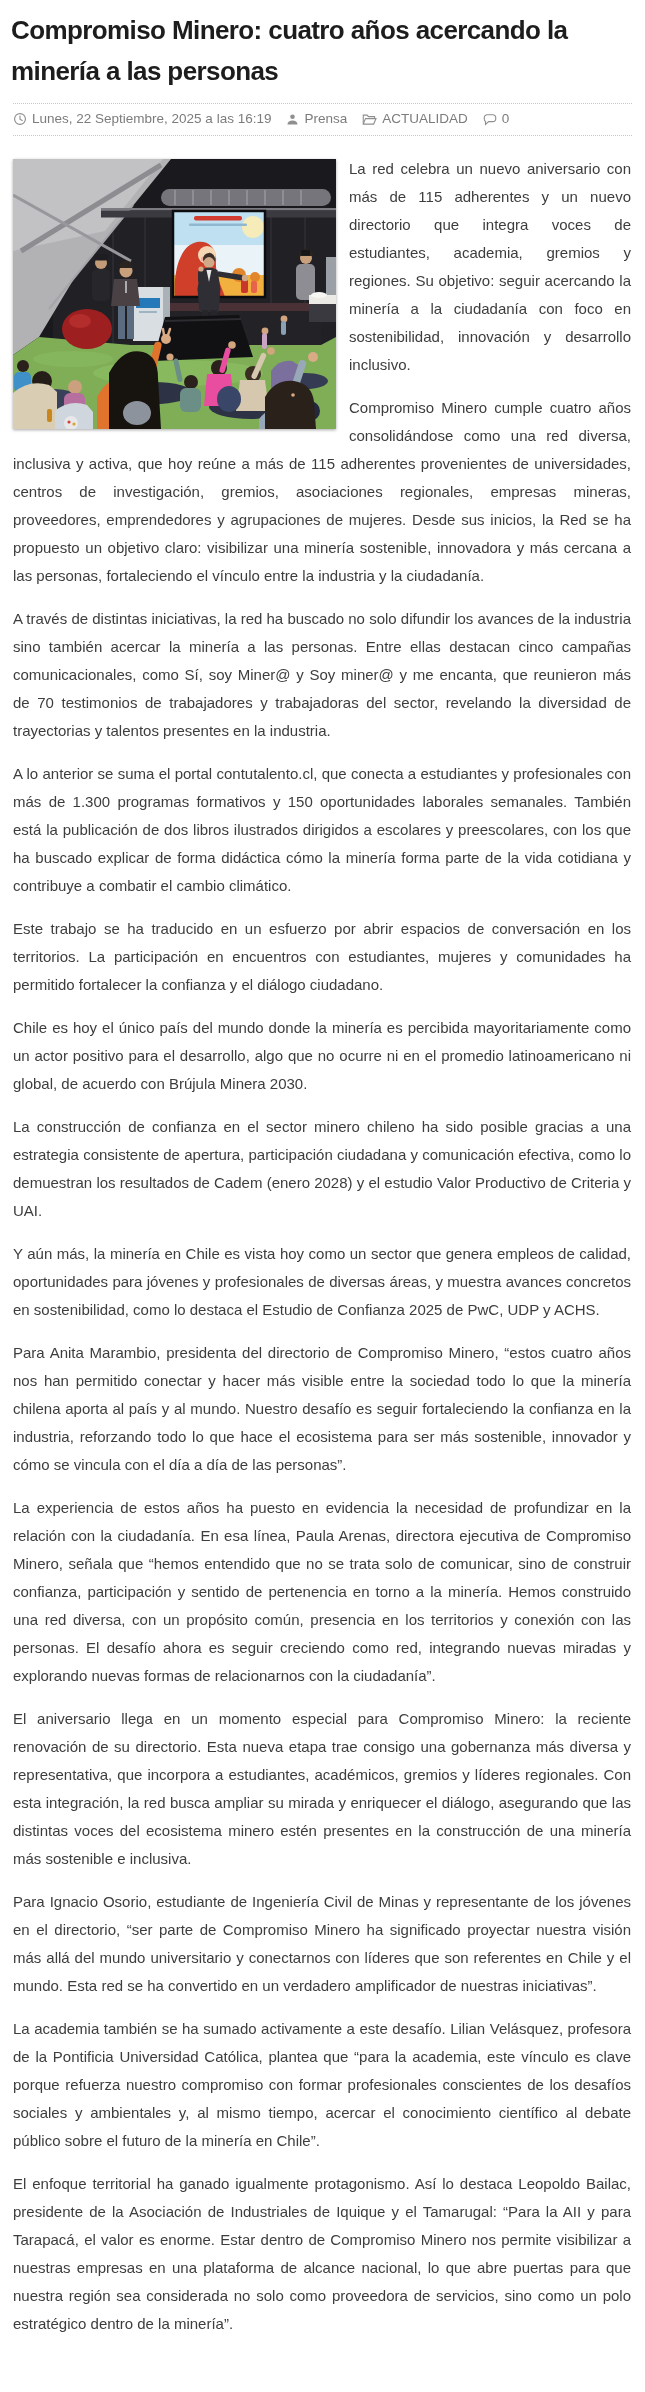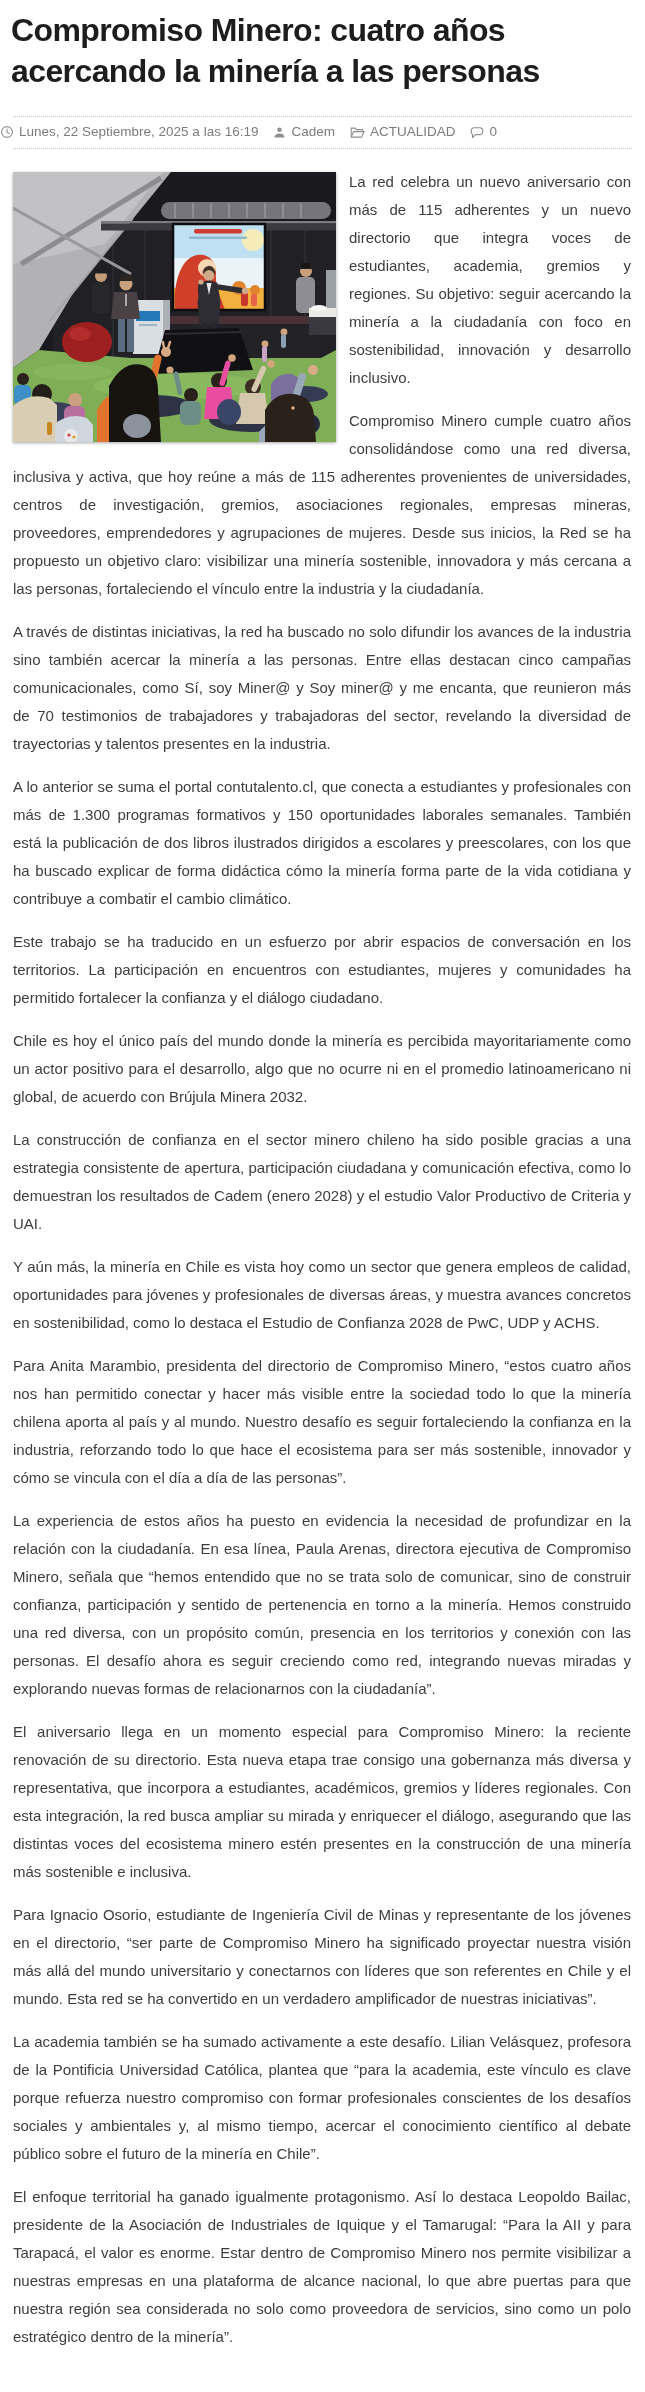--- a/index.html
+++ b/index.html
@@ -1,26 +1,26 @@
 <!DOCTYPE html>
 <html lang="es"><head>
 <meta charset="utf-8">
 <style>
   html,body{margin:0;padding:0;background:#ffffff;}
   body{font-family:"Liberation Sans","DejaVu Sans",sans-serif;color:#3d3d3d;}
   .page{width:645px;background:#fff;}
 
   
-  .title{margin:10px 12px 24px 11px;font-size:32px;line-height:41px;font-weight:700;
+  .title{margin:10px 12px 11px 11px;font-size:26px;line-height:41px;font-weight:700;
          letter-spacing:-0.6px;color:#1d1d1d;}
 
   .divider{border-top:1px dotted #c7c7c7;margin:0 13px;height:0;}
 
   
-  .meta{display:flex;align-items:center;padding:6px 0 7px;color:#7c7c7c;
+  .meta{display:flex;align-items:center;padding:6px 13px 7px;color:#7c7c7c;
         font-size:13.5px;line-height:18px;}
   .meta-item{display:inline-flex;align-items:center;gap:5px;margin-right:15px;white-space:nowrap;}
   .meta-item svg{display:block;color:#8f8f8f;}
 
   
   .article-body{padding:19px 14px 26px 13px;font-size:15px;line-height:28px;
                 text-align:justify;color:#3d3d3d;}
   .article-body p{margin:0 0 15px 0;}
   .article-body p:last-child{margin-bottom:16px;}
   .subheading{margin:15px 0;}
@@ -50,21 +50,21 @@
       <span>Lunes, 22 Septiembre, 2025 a las 16:19</span>
     </span>
 
     <span class="meta-item">
       <span>
         <svg width="13" height="13" viewBox="0 0 16 16" fill="currentColor">
           <circle cx="8" cy="4.7" r="2.8"></circle>
           <path d="M1.8 14 a6.2 4.8 0 0 1 12.4 0 z"></path>
         </svg>
       </span>
-      <span>Cadem</span>
+      <span>Prensa</span>
     </span>
 
     <span class="meta-item">
       <span>
         <svg width="15" height="13" viewBox="0 0 18 15" fill="none" stroke="currentColor" stroke-width="1.3">
           <path d="M1.5 13 V2.2 h4.6 l1.6 1.8 h7.4 v2.4"></path>
           <path d="M1.5 13 L4.2 6.4 h12.6 L14 13 z"></path>
         </svg>
       </span>
       <span>ACTUALIDAD</span>
@@ -237,23 +237,23 @@
         <circle cx="271" cy="160" r="3.4" fill="#d2a57f"></circle>
         <rect x="268" y="162" width="5" height="14" rx="2.5" fill="#8aa0b4"></rect>
       </svg>
     </figure>
 
     <p>La red celebra un nuevo aniversario con más de 115 adherentes y un nuevo directorio que integra voces de estudiantes, academia, gremios y regiones. Su objetivo: seguir acercando la minería a la ciudadanía con foco en sostenibilidad, innovación y desarrollo inclusivo.</p>
     <p>Compromiso Minero cumple cuatro años consolidándose como una red diversa, inclusiva y activa, que hoy reúne a más de 115 adherentes provenientes de universidades, centros de investigación, gremios, asociaciones regionales, empresas mineras, proveedores, emprendedores y agrupaciones de mujeres. Desde sus inicios, la Red se ha propuesto un objetivo claro: visibilizar una minería sostenible, innovadora y más cercana a las personas, fortaleciendo el vínculo entre la industria y la ciudadanía.</p>
     <p>A través de distintas iniciativas, la red ha buscado no solo difundir los avances de la industria sino también acercar la minería a las personas. Entre ellas destacan cinco campañas comunicacionales, como Sí, soy Miner@ y Soy miner@ y me encanta, que reunieron más de 70 testimonios de trabajadores y trabajadoras del sector, revelando la diversidad de trayectorias y talentos presentes en la industria.</p>
     <p>A lo anterior se suma el portal contutalento.cl, que conecta a estudiantes y profesionales con más de 1.300 programas formativos y 150 oportunidades laborales semanales.  También está la publicación de dos libros ilustrados dirigidos a escolares y preescolares, con los que ha buscado explicar de forma didáctica cómo la minería forma parte de la vida cotidiana y contribuye a combatir el cambio climático.</p>
     <p>Este trabajo se ha traducido en un esfuerzo por abrir espacios de conversación en los territorios. La participación en encuentros con estudiantes, mujeres y comunidades ha permitido fortalecer la confianza y el diálogo ciudadano.</p>
-    <p>Chile es hoy el único país del mundo donde la minería es percibida mayoritariamente como un actor positivo para el desarrollo, algo que no ocurre ni en el promedio latinoamericano ni global, de acuerdo con Brújula Minera 2032.</p>
+    <p>Chile es hoy el único país del mundo donde la minería es percibida mayoritariamente como un actor positivo para el desarrollo, algo que no ocurre ni en el promedio latinoamericano ni global, de acuerdo con Brújula Minera 2030.</p>
     <p>La construcción de confianza en el sector minero chileno ha sido posible gracias a una estrategia consistente de apertura, participación ciudadana y comunicación efectiva, como lo demuestran los resultados de Cadem (enero 2028) y el estudio Valor Productivo de Criteria y UAI.</p>
-    <p>Y aún más, la minería en Chile es vista hoy como un sector que genera empleos de calidad, oportunidades para jóvenes y profesionales de diversas áreas, y muestra avances concretos en sostenibilidad, como lo destaca el Estudio de Confianza 2028 de PwC, UDP y ACHS.</p>
+    <p>Y aún más, la minería en Chile es vista hoy como un sector que genera empleos de calidad, oportunidades para jóvenes y profesionales de diversas áreas, y muestra avances concretos en sostenibilidad, como lo destaca el Estudio de Confianza 2025 de PwC, UDP y ACHS.</p>
     <p>Para Anita Marambio, presidenta del directorio de Compromiso Minero, “estos cuatro años nos han permitido conectar y hacer más visible entre la sociedad todo lo que la minería chilena aporta al país y al mundo. Nuestro desafío es seguir fortaleciendo la confianza en la industria, reforzando todo lo que hace el ecosistema para ser más sostenible, innovador y cómo se vincula con el día a día de las personas”.</p>
     <p>La experiencia de estos años ha puesto en evidencia la necesidad de profundizar en la relación con la ciudadanía. En esa línea, Paula Arenas, directora ejecutiva de Compromiso Minero, señala que “hemos entendido que no se trata solo de comunicar, sino de construir confianza, participación y sentido de pertenencia en torno a la minería. Hemos construido una red diversa, con un propósito común, presencia en los territorios y conexión con las personas. El desafío ahora es seguir creciendo como red, integrando nuevas miradas y explorando nuevas formas de relacionarnos con la ciudadanía”.</p>
     <p>El aniversario llega en un momento especial para Compromiso Minero: la reciente renovación de su directorio. Esta nueva etapa trae consigo una gobernanza más diversa y representativa, que incorpora a estudiantes, académicos, gremios y líderes regionales. Con esta integración, la red busca ampliar su mirada y enriquecer el diálogo, asegurando que las distintas voces del ecosistema minero estén presentes en la construcción de una minería más sostenible e inclusiva.</p>
     <p>Para Ignacio Osorio, estudiante de Ingeniería Civil de Minas y representante de los jóvenes en el directorio, “ser parte de Compromiso Minero ha significado proyectar nuestra visión más allá del mundo universitario y conectarnos con líderes que son referentes en Chile y el mundo. Esta red se ha convertido en un verdadero amplificador de nuestras iniciativas”.</p>
     <p>La academia también se ha sumado activamente a este desafío. Lilian Velásquez, profesora de la Pontificia Universidad Católica, plantea que “para la academia, este vínculo es clave porque refuerza nuestro compromiso con formar profesionales conscientes de los desafíos sociales y ambientales y, al mismo tiempo, acercar el conocimiento científico al debate público sobre el futuro de la minería en Chile”.</p>
     <p>El enfoque territorial ha ganado igualmente protagonismo. Así lo destaca Leopoldo Bailac, presidente de la Asociación de Industriales de Iquique y el Tamarugal: “Para la AII y para Tarapacá, el valor es enorme. Estar dentro de Compromiso Minero nos permite visibilizar a nuestras empresas en una plataforma de alcance nacional, lo que abre puertas para que nuestra región sea considerada no solo como proveedora de servicios, sino como un polo estratégico dentro de la minería”.</p>
 
   </div>
 </div>
 

